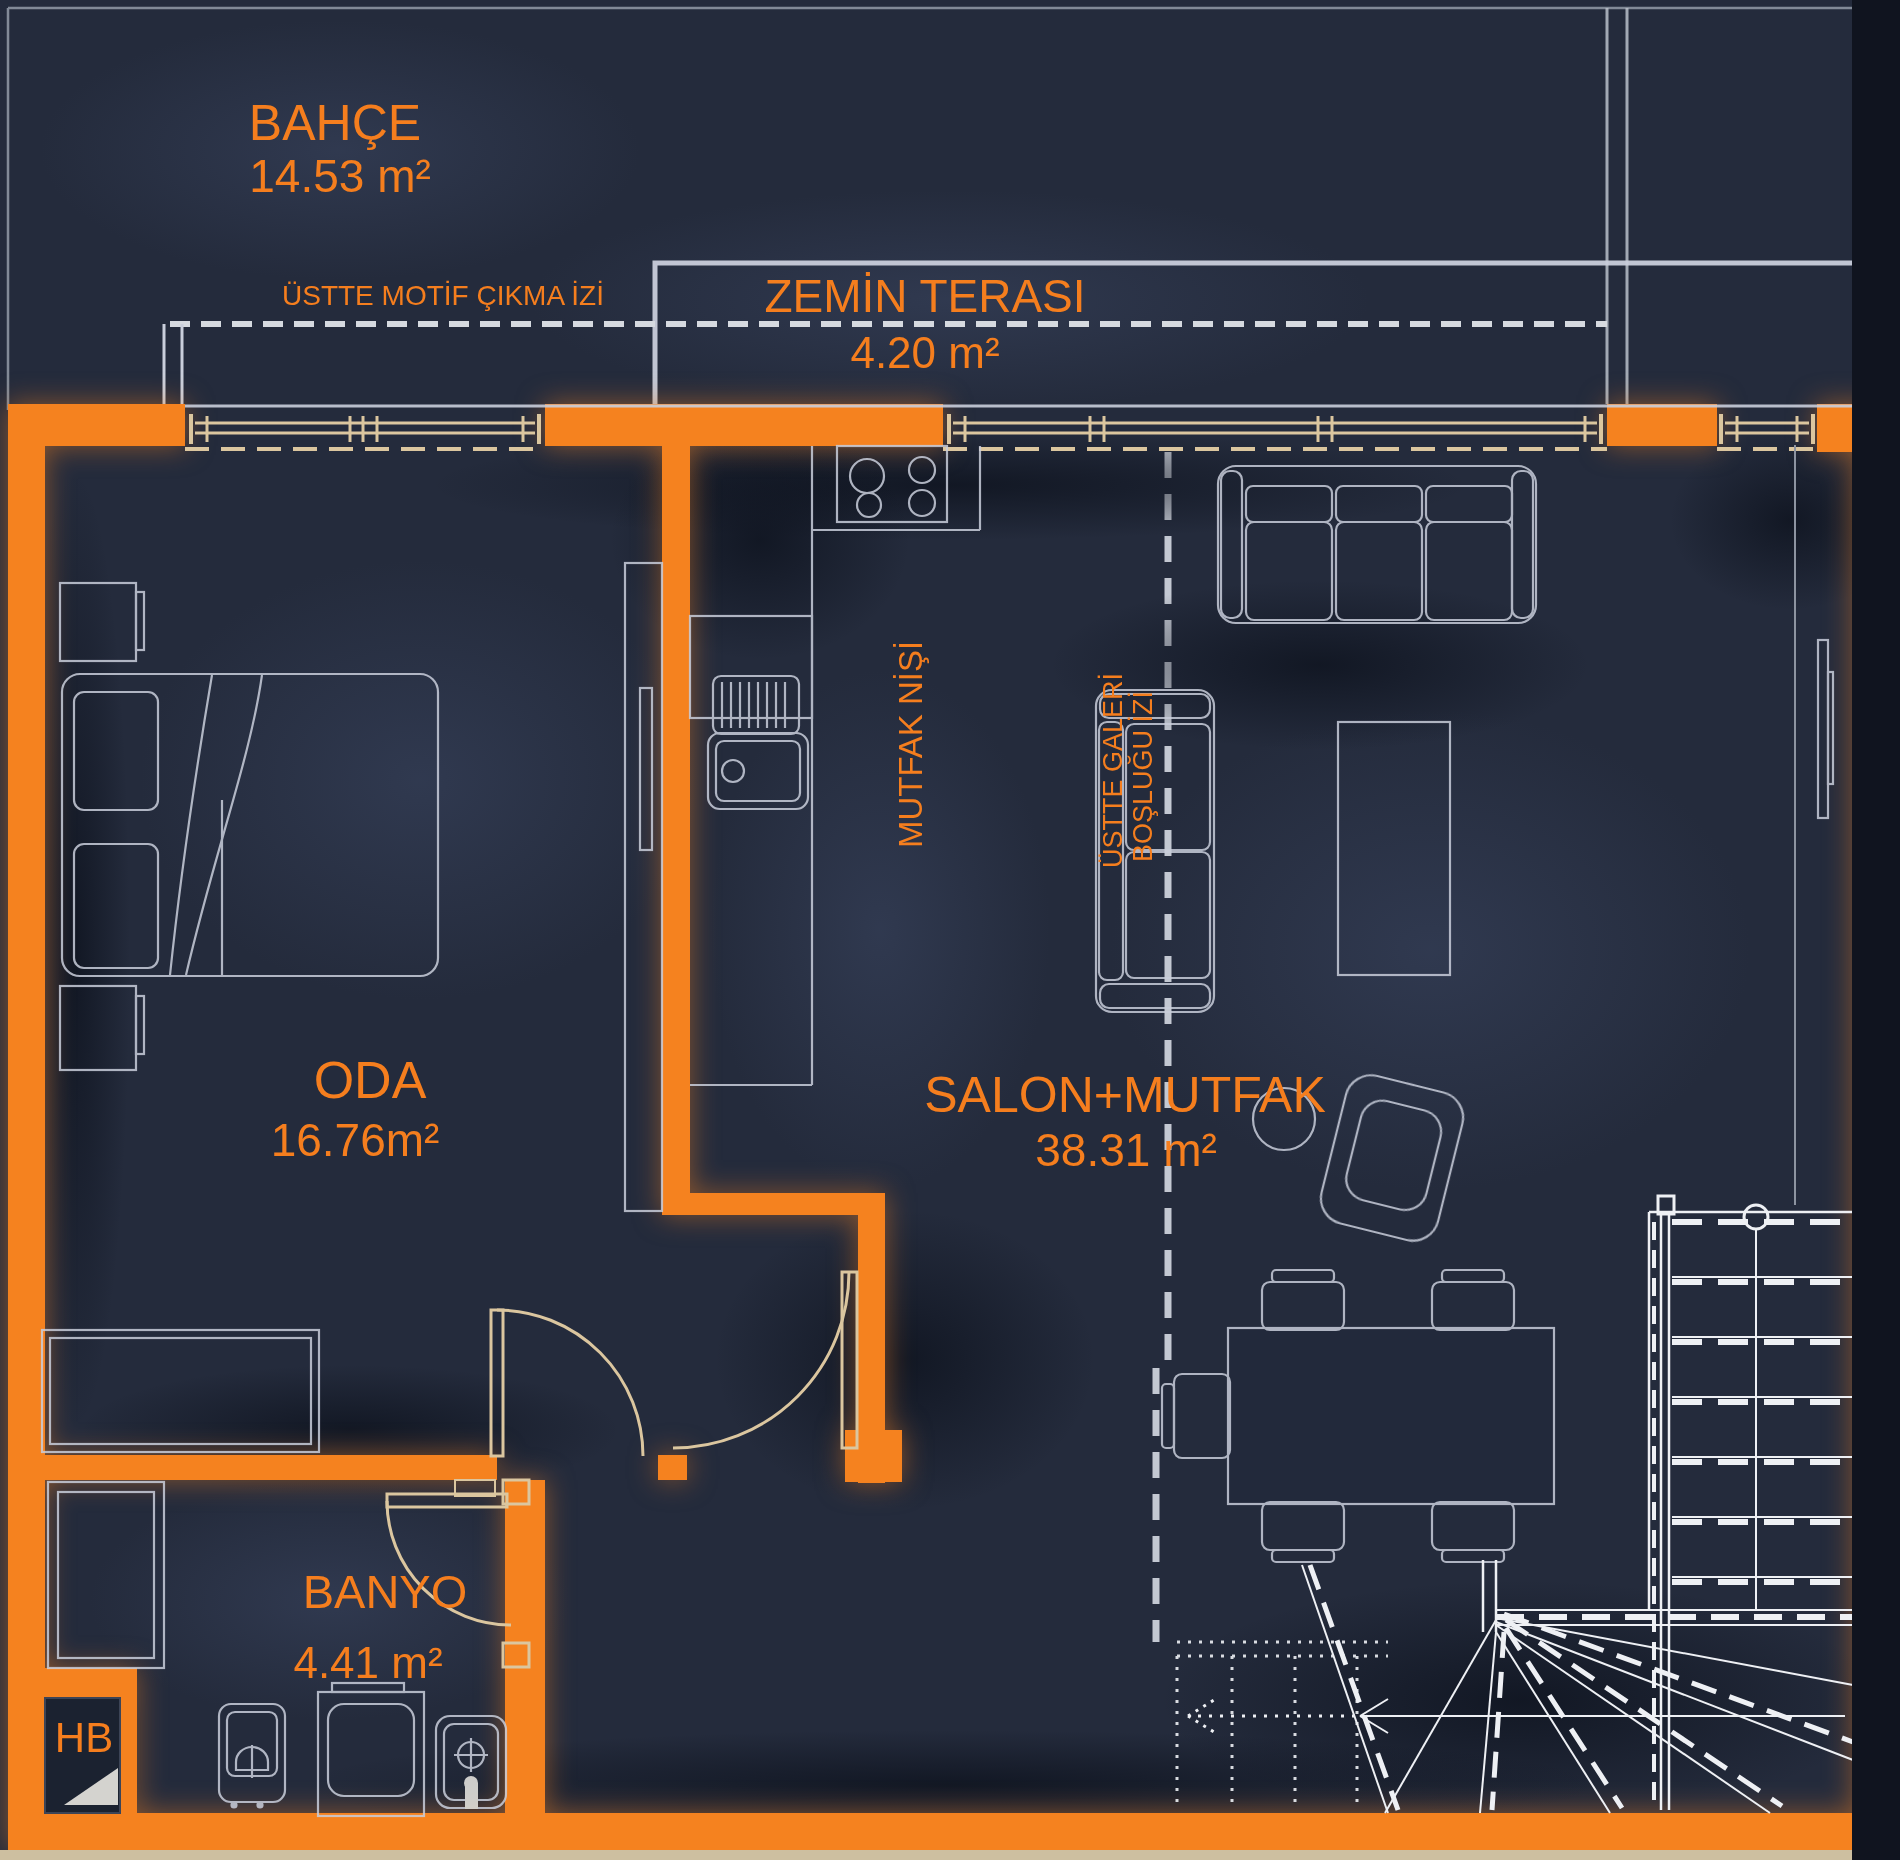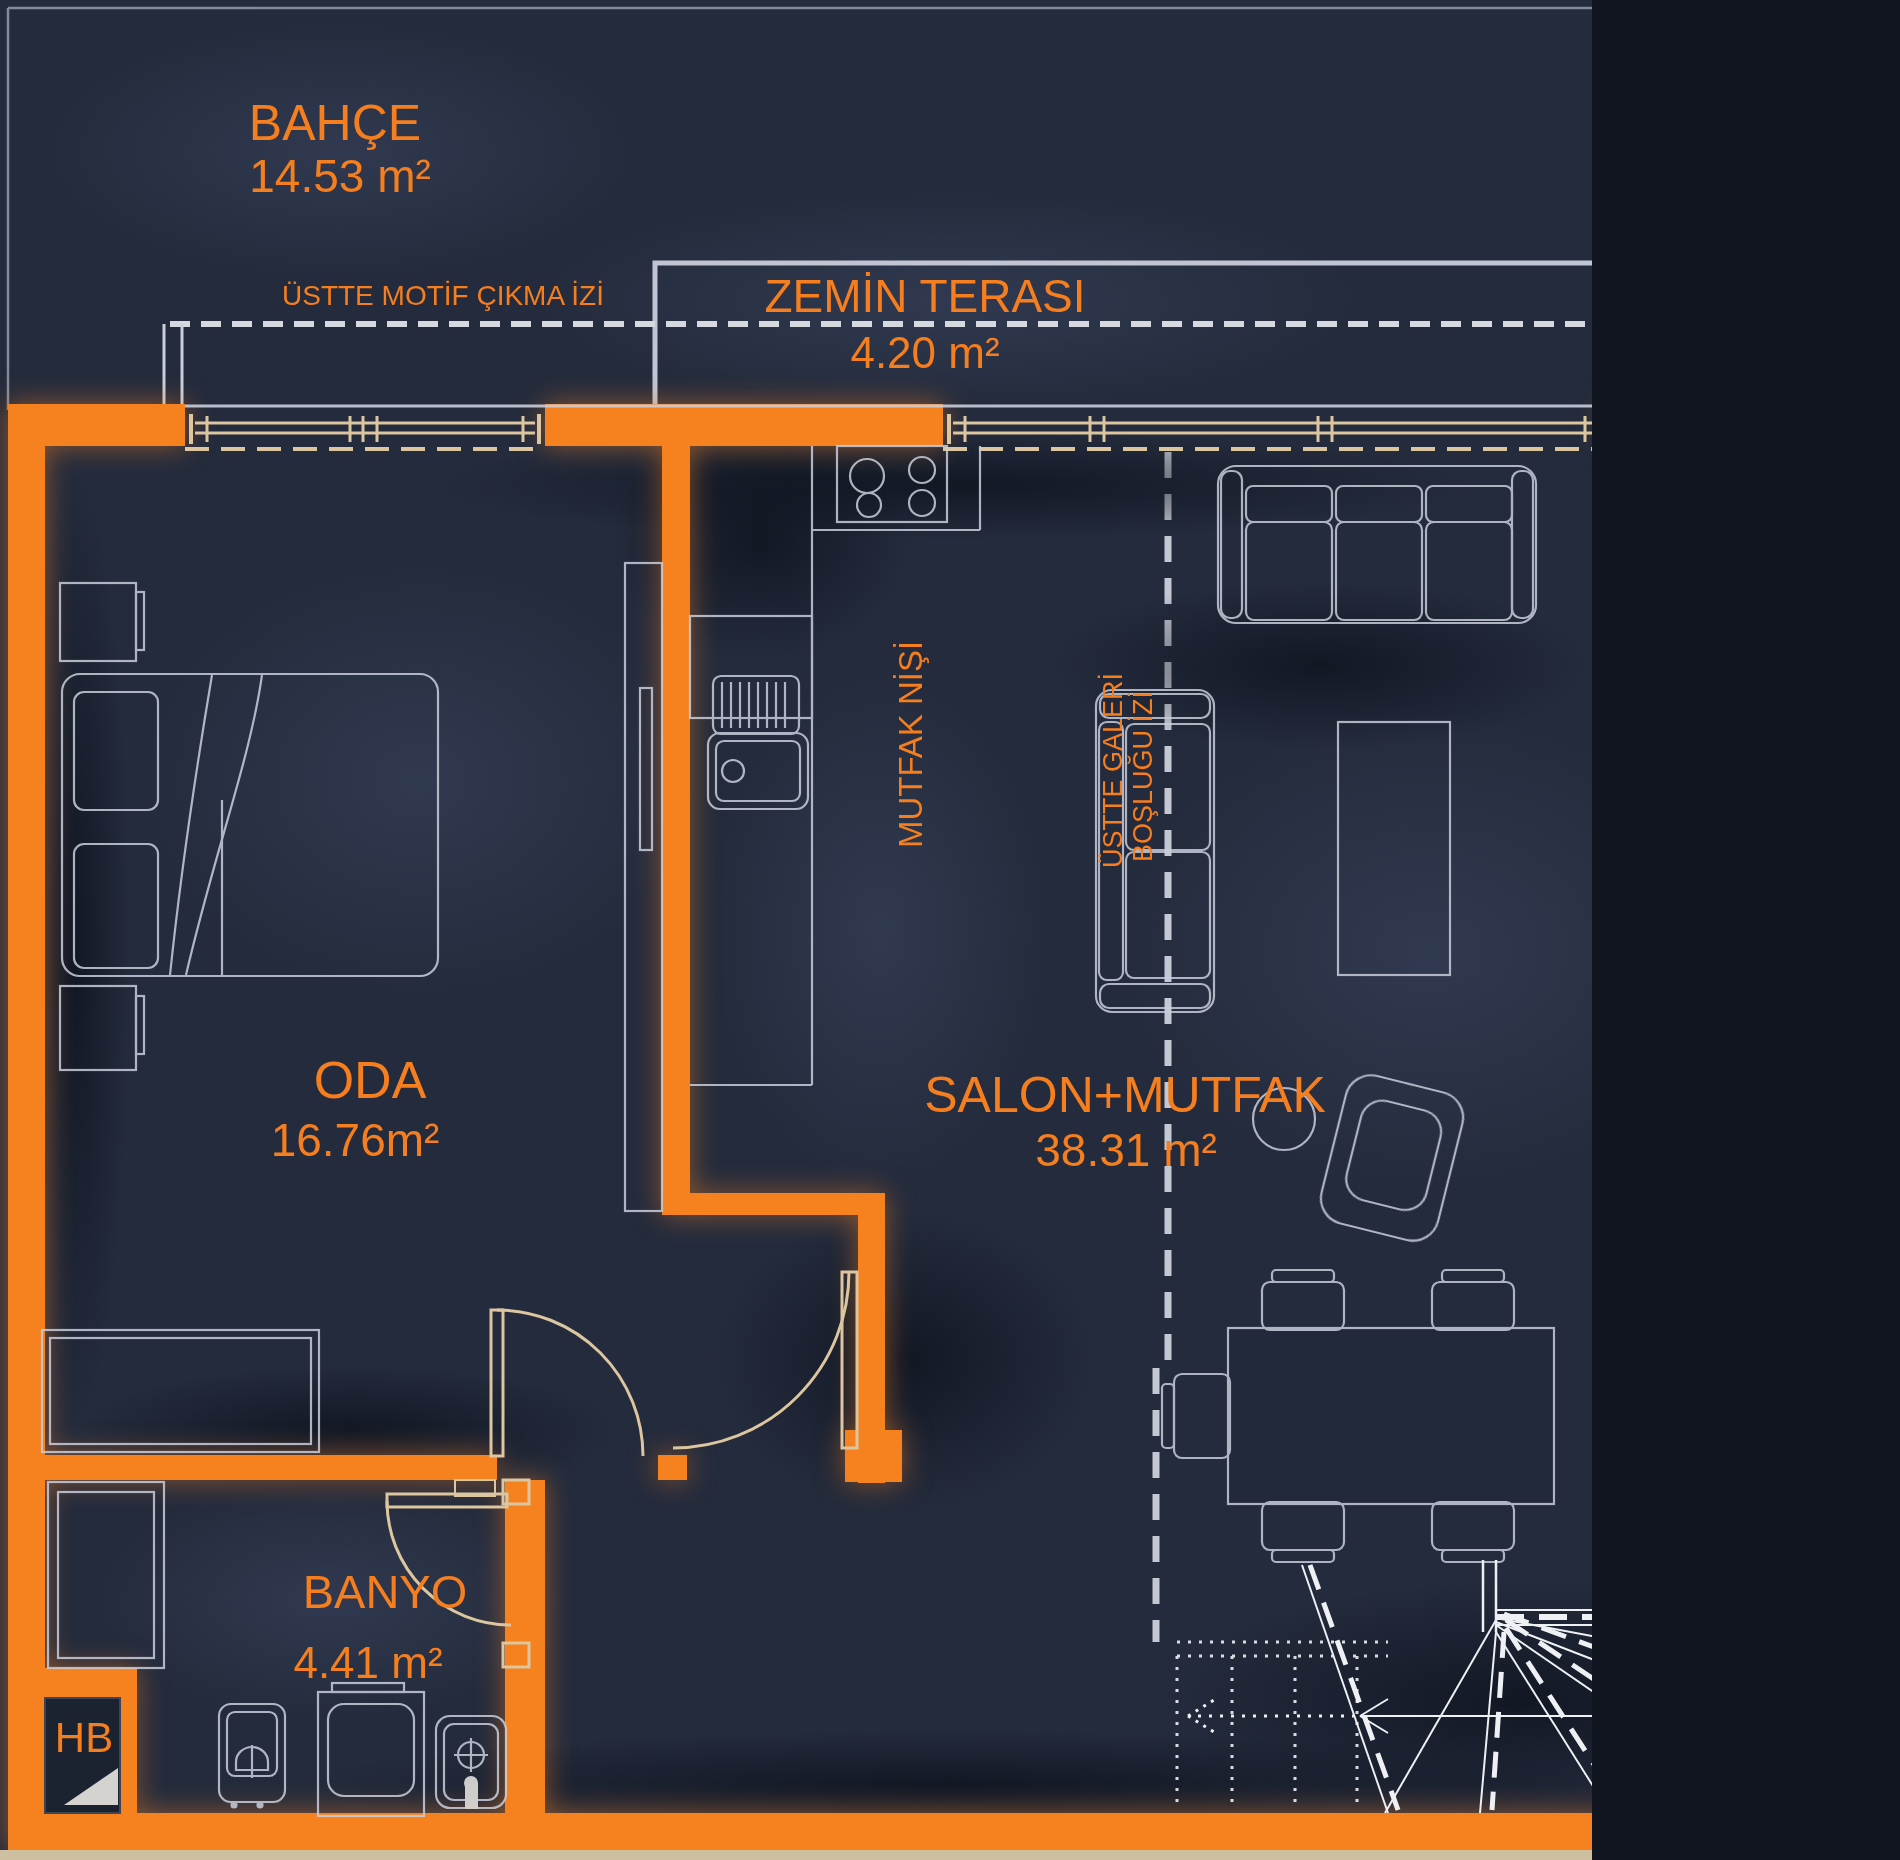--- a/index.html
+++ b/index.html
@@ -1,16 +1,16 @@
 <!DOCTYPE html>
 <html><head>
 <meta charset="utf-8">
 <style>
   html,body{margin:0;padding:0;background:#10141f;}
-  .stage{position:relative;width:1592px;height:1860px;overflow:hidden;
+  .stage{position:relative;width:1852px;height:1860px;overflow:hidden;
          font-family:"Liberation Sans", sans-serif;background:#242b3c;text-align:right;}
   svg{display:block;width:1900px;height:1860px;}
   .lbl{fill:#f57e1e;font-family:"Liberation Sans", sans-serif;}
   .furn{stroke:#c9cedb;stroke-width:2.2;fill:none;opacity:.85;}
   .beige{stroke:#dbc69f;fill:none;}
   .walls{filter:drop-shadow(0 0 14px rgba(246,130,32,.50));}
   .wall{fill:#f5821f;}
 </style>
 </head>
 <body>

